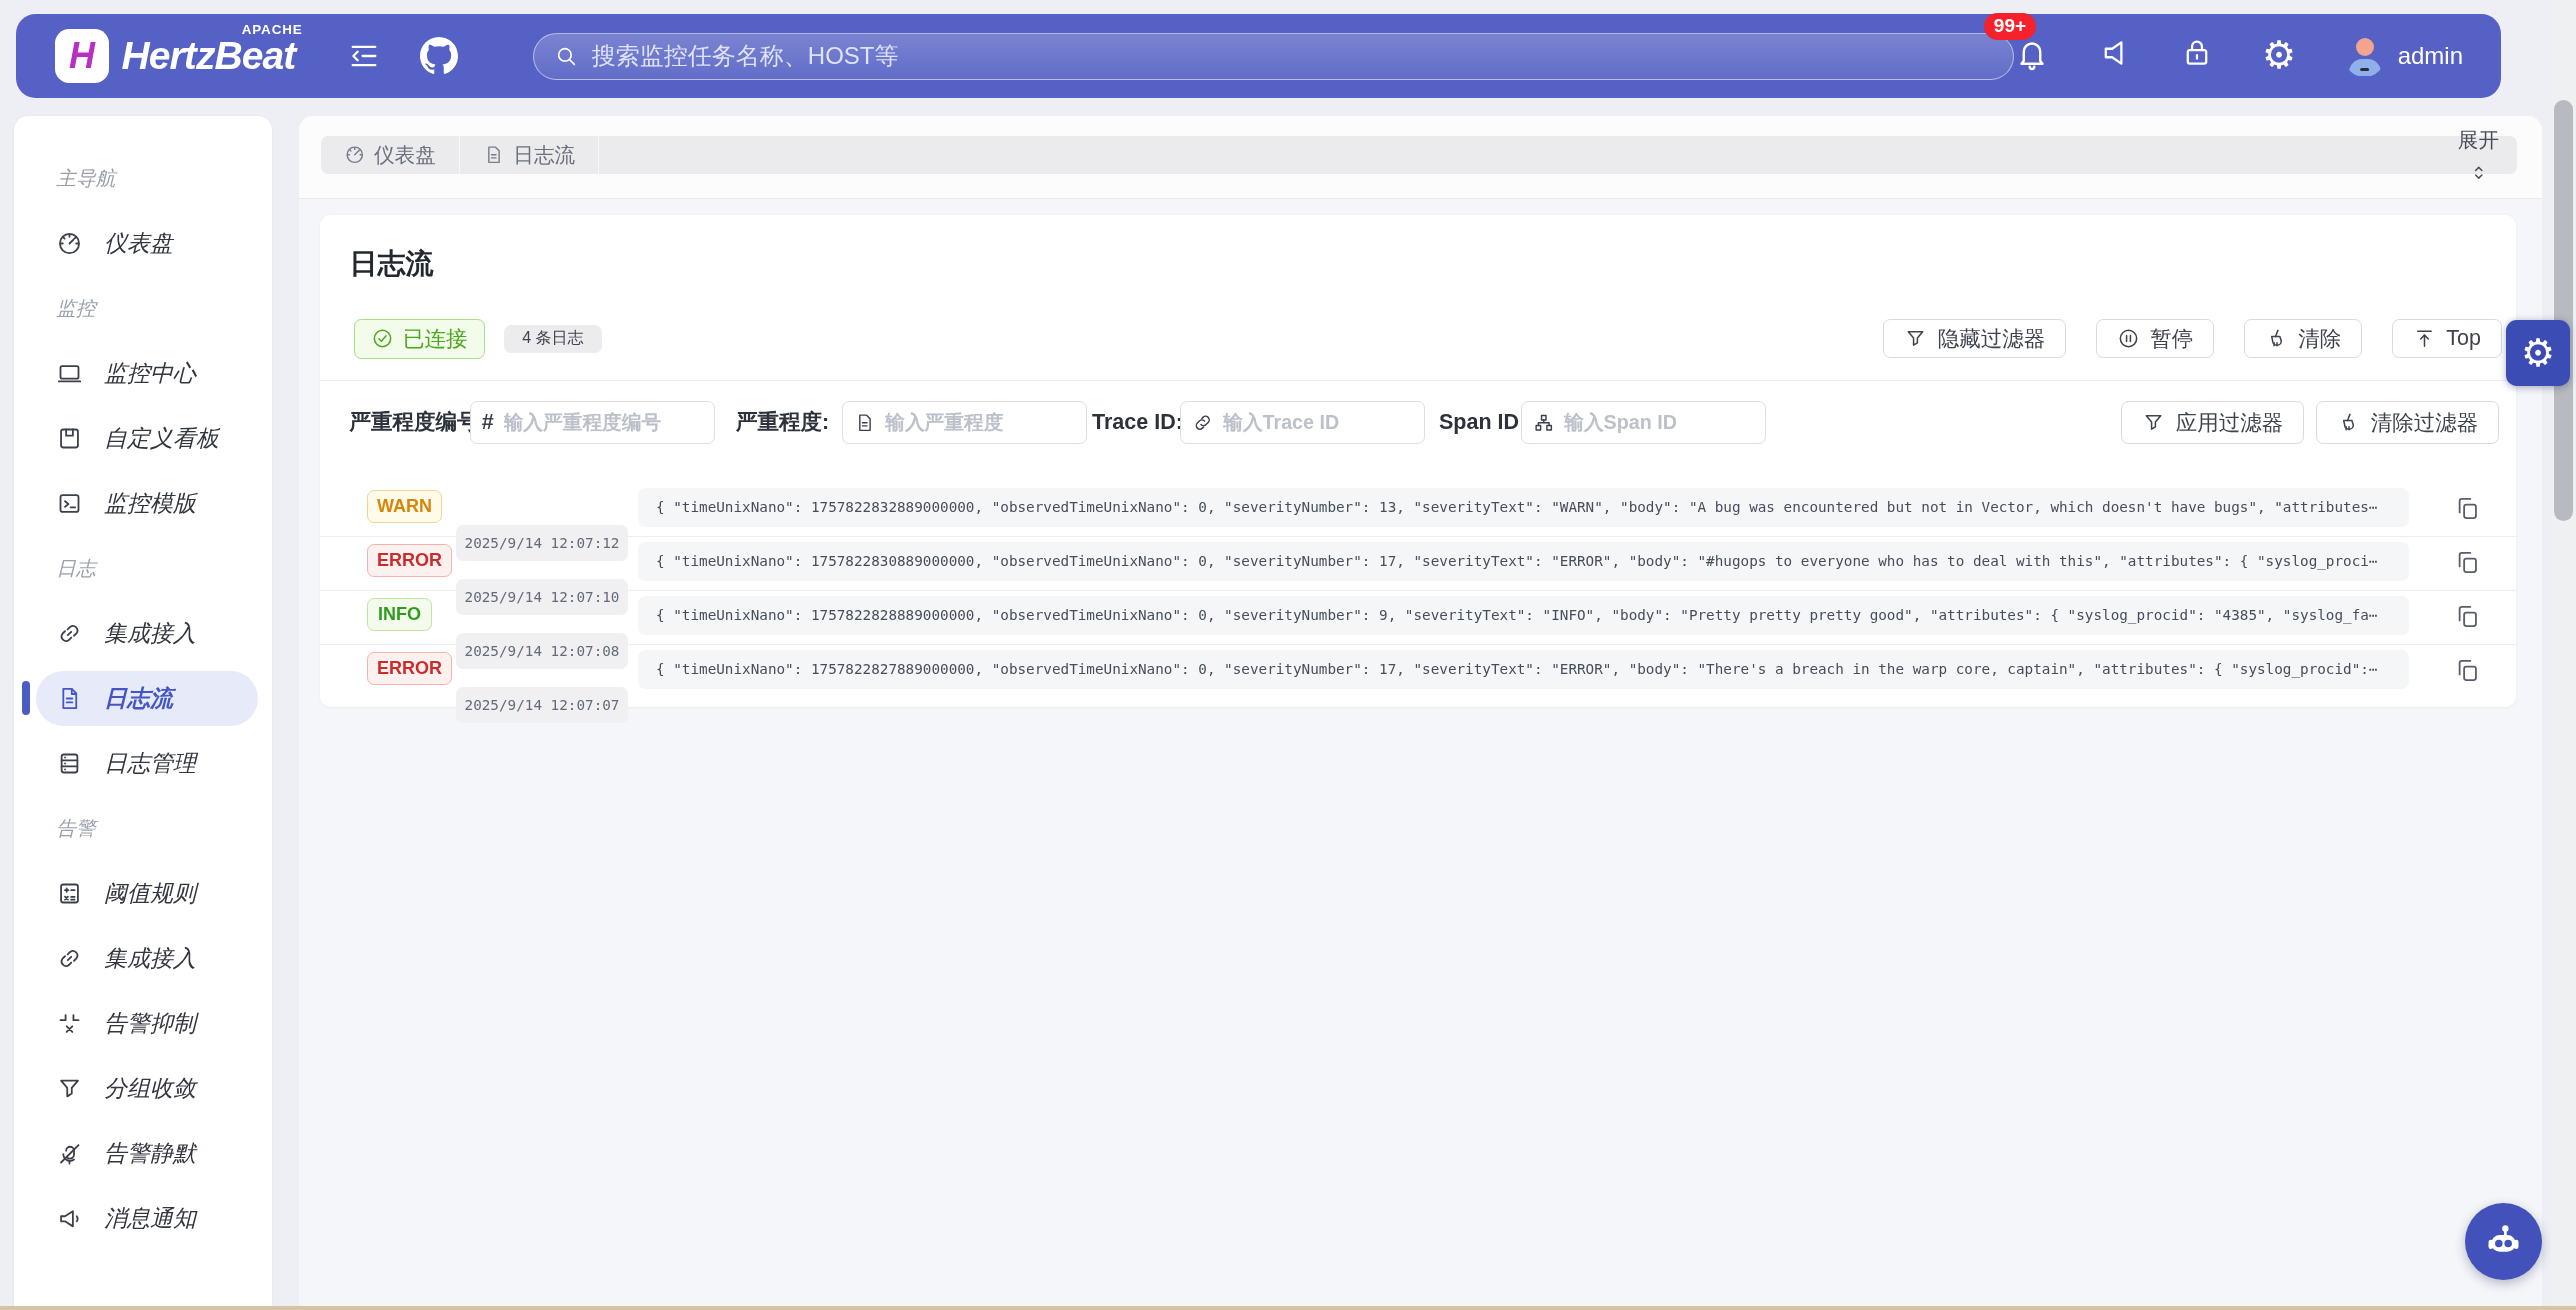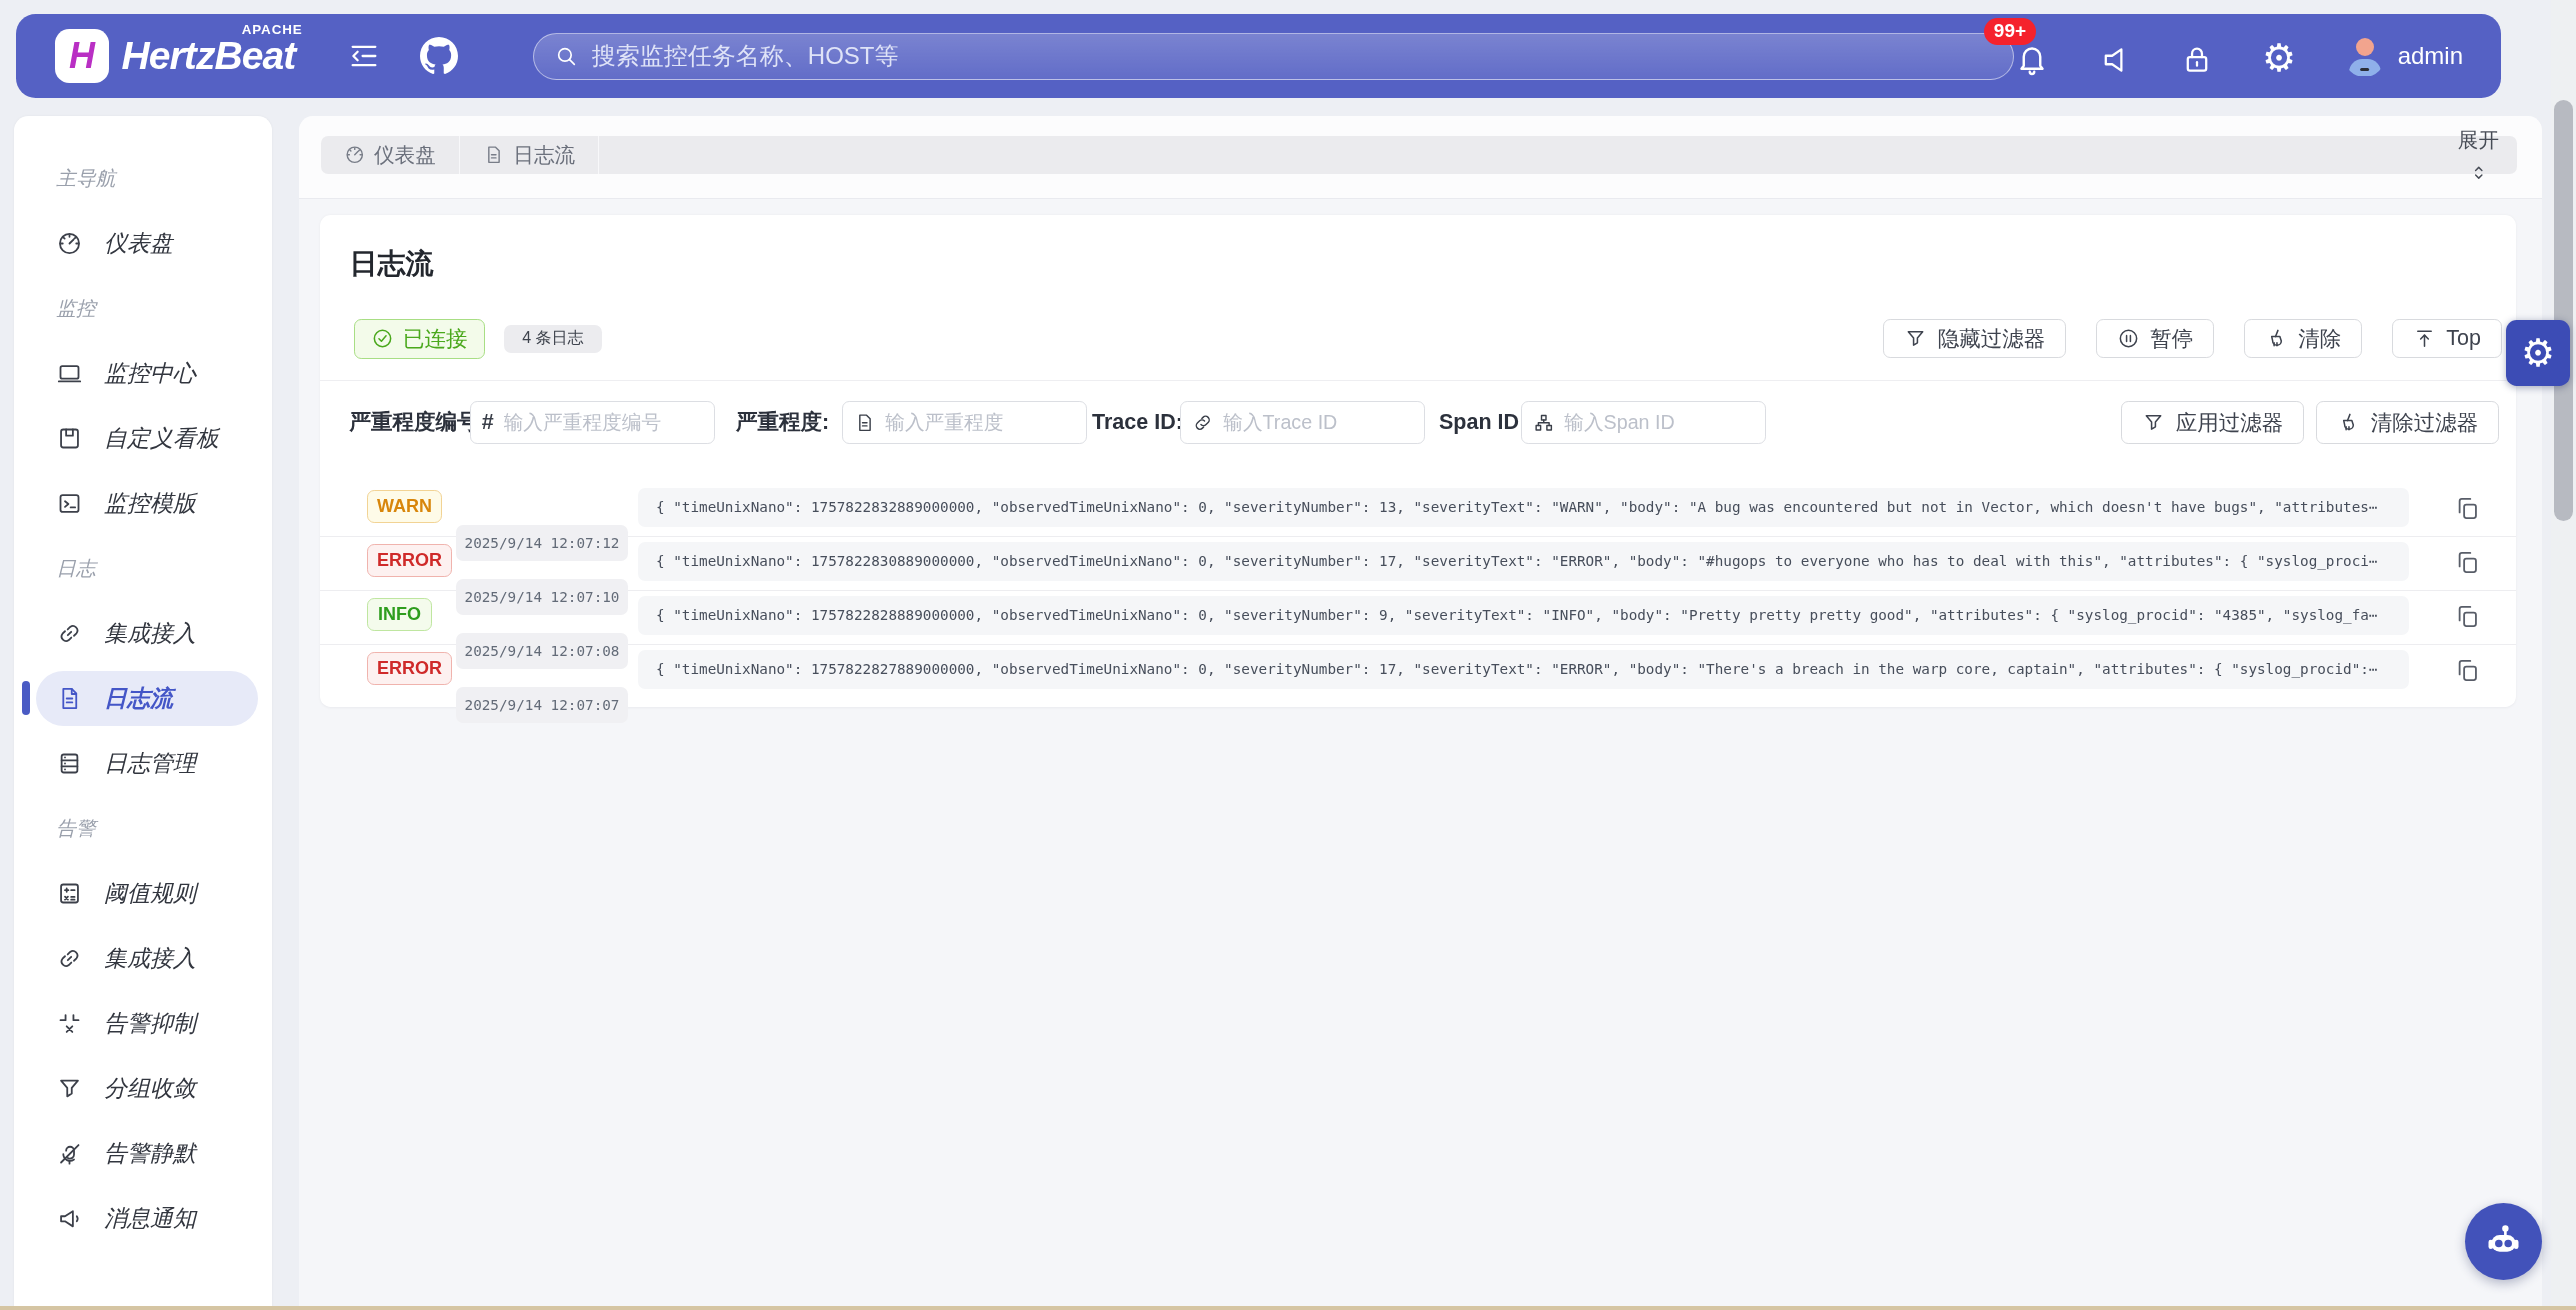--- a/index.html
+++ b/index.html
@@ -18,21 +18,21 @@
   .brand-text{font-size:39px;font-weight:700;font-style:italic;margin-left:12.5px;position:relative;letter-spacing:-0.9px;}
   .brand-badge{position:absolute;top:-12.5px;right:-7.2px;font-size:13.4px;font-style:normal;letter-spacing:0.9px;font-weight:600;}
   .hdr-btn{background:none;border:none;color:#fff;display:flex;align-items:center;padding:0;}
   .menu-btn{margin-left:52px;}
   .gh-btn{margin-left:39px;}
   .search{margin-left:75px;width:1532px;height:47px;border-radius:24px;border:1.8px solid rgba(255,255,255,.5);
           background:linear-gradient(180deg,rgba(255,255,255,.22),rgba(255,255,255,.08));
           display:flex;align-items:center;padding:0 19.7px;gap:10.7px;box-sizing:border-box;}
   .search input{flex:1;background:transparent;border:none;outline:none;color:#fff;font-size:24px;}
   .search input::placeholder{color:#dfe3f7;}
-  .hdr-right{margin-left:auto;margin-right:38px;display:flex;align-items:flex-end;gap:48px;}
+  .hdr-right{margin-left:auto;margin-right:38px;display:flex;align-items:flex-start;gap:48px;}
   .bell-wrap{position:relative;}
   .badge99{position:absolute;top:-23px;left:-30px;background:#f5222d;color:#fff;font-size:19px;
            padding:2.7px 9.8px;border-radius:894px;font-weight:600;}
   .gear-glyph{font-family:"DejaVu Sans",sans-serif;font-size:38px;line-height:1;}
   .user{display:flex;align-items:center;gap:12.5px;font-size:24px;cursor:pointer;}
   .avatar{width:41px;height:41px;border-radius:50%;position:relative;overflow:hidden;}
   .avatar .head{position:absolute;top:2.7px;left:50%;transform:translateX(-50%);width:18px;height:18px;border-radius:50%;background:#f2a48e;}
   .avatar .bodyp{position:absolute;bottom:0.9px;left:50%;transform:translateX(-50%);width:32px;height:17px;
                  border-radius:16px 16px 4.5px 4.5px;background:#8fb0ea;}
   .avatar .mouth{position:absolute;bottom:6.3px;left:50%;transform:translateX(-50%);width:9.8px;height:2.7px;background:#2c2f38;border-radius:1.8px;}
@@ -70,21 +70,21 @@
   .btn{height:39px;padding:0 19.7px;border:0.9px solid #d8dade;border-radius:7.2px;background:#fff;color:#3e434e;
        font-size:21.5px;display:inline-flex;align-items:center;gap:10.7px;}
   .btn .bicon{display:flex;color:#3e434e;}
 
   .hdivider{position:absolute;left:0;right:0;top:165px;border-top:0.9px solid #eeeef1;}
 
   .filter-row{position:absolute;left:0;right:0;top:186px;height:43px;}
   .flabel{position:absolute;top:0;line-height:43px;font-size:21.5px;color:#2c313c;font-weight:600;}
   .finput{position:absolute;top:0;height:43px;width:245px;border:0.9px solid #dcdee3;border-radius:7.2px;background:#fff;
           display:flex;align-items:center;padding:0 10.7px;gap:8px;box-sizing:border-box;color:#3a3f49;}
-  .finput input{flex:1;min-width:0;border:none;outline:none;background:transparent;font-size:19.7px;color:#14532d;}
+  .finput input{flex:1;min-width:0;border:none;outline:none;background:transparent;font-size:19.7px;color:#14532d;font-weight:bold;}
   .finput input::placeholder{color:#bcc0ca;}
   .hash-glyph{font-size:21.5px;font-weight:700;}
   .filter-btns{position:absolute;right:17px;top:0;display:flex;gap:12.5px;}
   .btn.tall{height:43px;}
 
   .logs{position:absolute;left:0;right:0;top:268px;}
   .log-row{position:relative;height:53px;border-bottom:0.9px solid #ededf0;}
   .log-row:last-child{border-bottom:none;}
   .sev{position:absolute;left:47px;top:7.2px;height:33px;min-width:65px;box-sizing:border-box;padding:0 9px;
        border-radius:7.2px;border:0.9px solid;display:flex;align-items:center;justify-content:center;

